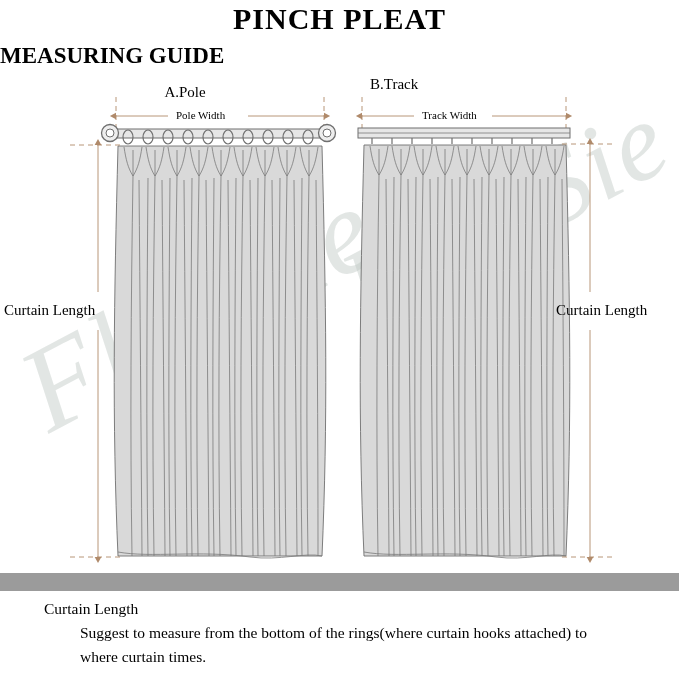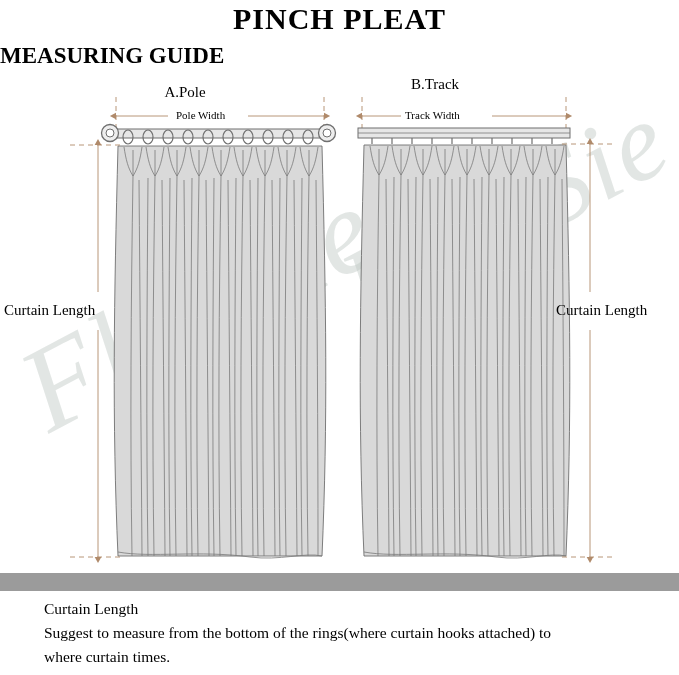--- a/index.html
+++ b/index.html
@@ -50,34 +50,33 @@
     left: 120px; top: 76px;
     width: 130px;
     text-align: center;
     font-size: 15px;
     margin-top: 8px;
   }
   .label-track {
     position: absolute;
     left: 370px; top: 76px;
     width: 130px;
-    text-align: center;
     font-size: 15px;
   }
 
   .dim-label {
     position: absolute;
     font-size: 11px;
     background: #ffffff;
     padding: 0 4px;
     white-space: nowrap;
     font-family: Liberation Serif, serif;
   }
   .pole-width-label { left: 172px; top: 109px; }
-  .track-width-label { left: 401px; top: 109px; }
+  .track-width-label { left: 418px; top: 109px; }
 
   .curtain-length-left {
     position: absolute;
     left: 4px; top: 302px;
     font-size: 15px;
     white-space: nowrap;
   }
   .curtain-length-right {
     position: absolute;
     left: 556px; top: 302px;
@@ -119,20 +118,21 @@
     padding: 6px 26px 0 44px;
     box-sizing: border-box;
   }
   .footer-title {
     font-size: 15.5px;
     line-height: 24px;
   }
   .footer-text {
     font-size: 15.5px;
     line-height: 24px;
+    margin-left: 36px;
   }
 
   
   .watermark {
     position: absolute;
     font-family: "Liberation Serif", serif;
     color: rgba(190, 200, 195, 0.45);
     font-style: italic;
     font-size: 120px;
     letter-spacing: 2px;

